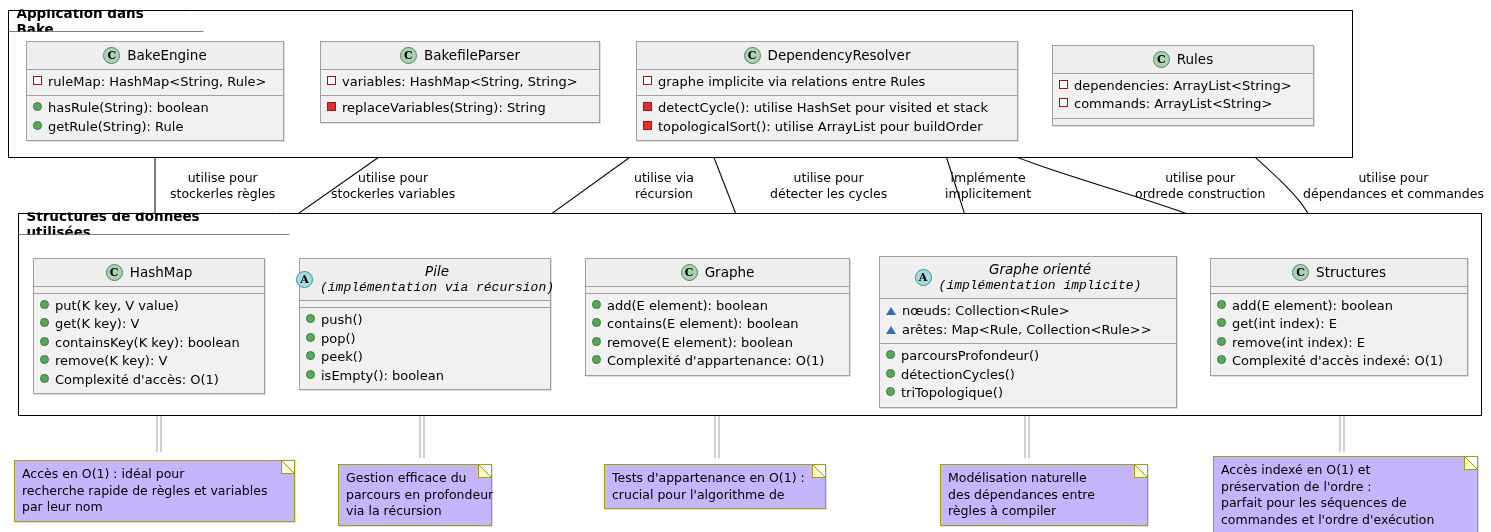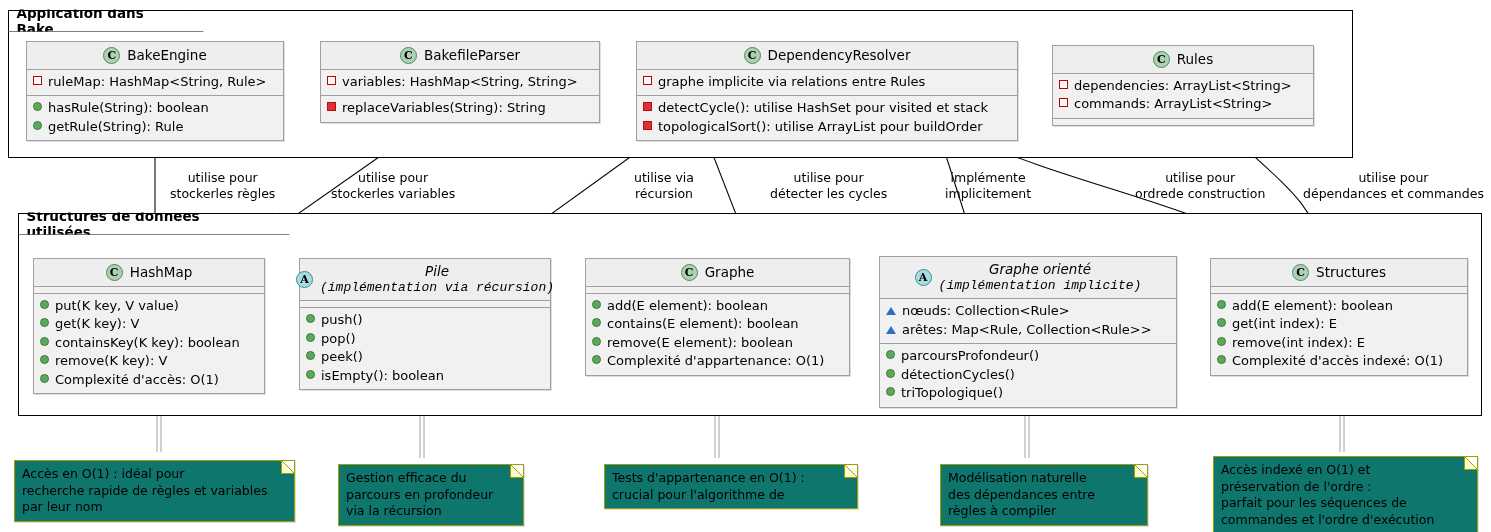--- a/index.html
+++ b/index.html
@@ -63,21 +63,21 @@
   }
 
   
   .elabel{
     position:absolute;text-align:center;font-size:12.5px;color:#000;
     line-height:1.25;white-space:nowrap;
   }
 
   
   .note{
-    position:absolute;background:#0f766e;border:1px solid #a0a000;
+    position:absolute;background:#c4b5fd;border:1px solid #a0a000;
     box-sizing:border-box;padding:5px 8px 5px 7px;
     font-size:12.5px;line-height:1.32;color:#000;
     box-shadow:1px 1px 0 rgba(0,0,0,0.12);
   }
   .note .fold{
     position:absolute;top:0;right:0;width:13px;height:13px;
     background:linear-gradient(225deg,#ffffff 49%,#a0a000 50%,#fbfbd0 52%);
     border-left:1px solid #a0a000;border-bottom:1px solid #a0a000;
     box-sizing:border-box;
   }
@@ -404,28 +404,28 @@
     </div>
   </div>
 
   <div class="note" style="left:14px;top:460px;width:281px;">
     <span class="fold"></span>
     <div class="line">Accès en O(1) : idéal pour</div>
     <div class="line">recherche rapide de règles et variables</div>
     <div class="line">par leur nom</div>
   </div>
 
-  <div class="note" style="left:338px;top:464px;width:186px;">
+  <div class="note" style="left:338px;top:464px;width:154px;">
     <span class="fold"></span>
     <div class="line">Gestion efficace du</div>
     <div class="line">parcours en profondeur</div>
     <div class="line">via la récursion</div>
   </div>
 
-  <div class="note" style="left:604px;top:464px;width:254px;">
+  <div class="note" style="left:604px;top:464px;width:222px;">
     <span class="fold"></span>
     <div class="line">Tests d'appartenance en O(1) :</div>
     <div class="line">crucial pour l'algorithme de</div>
   </div>
 
   <div class="note" style="left:940px;top:464px;width:208px;">
     <span class="fold"></span>
     <div class="line">Modélisation naturelle</div>
     <div class="line">des dépendances entre</div>
     <div class="line">règles à compiler</div>

